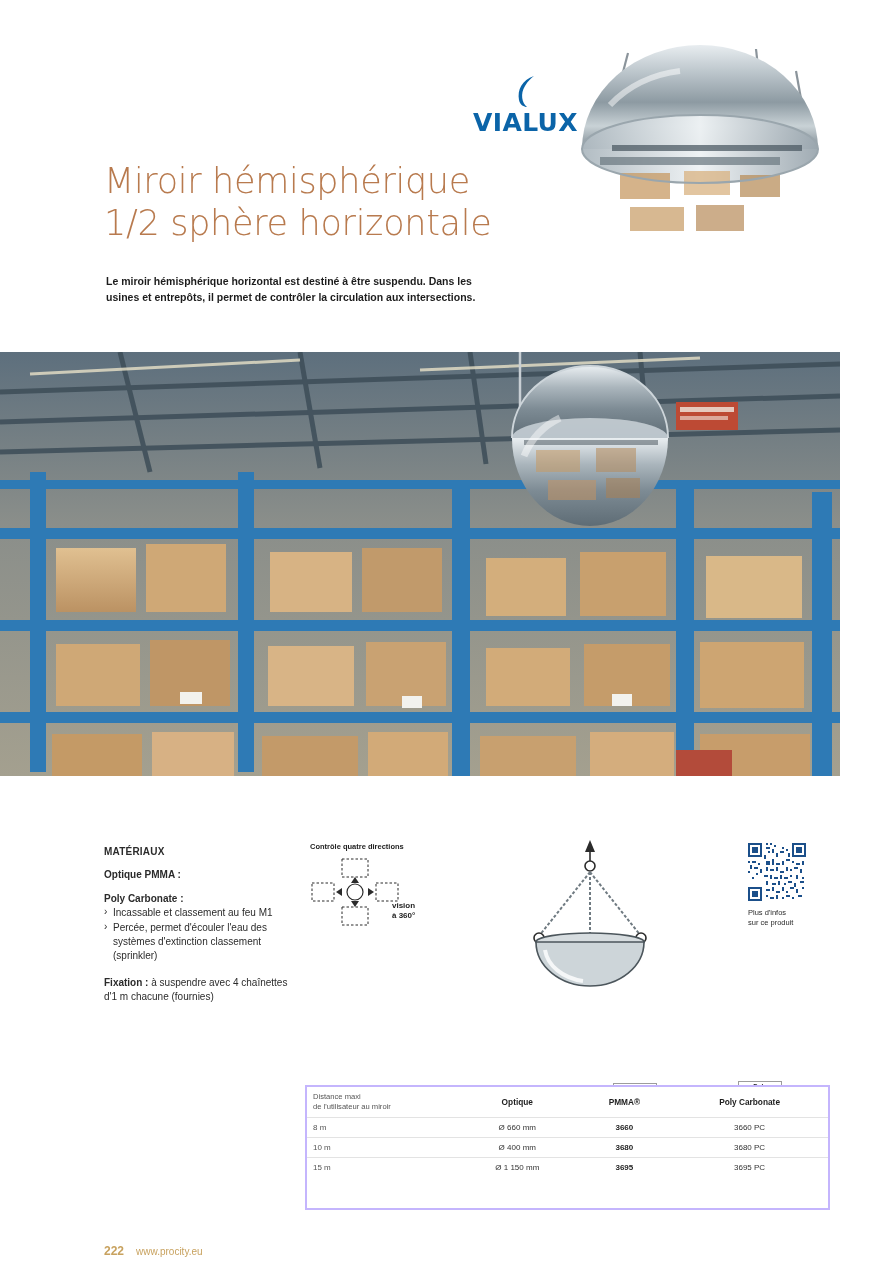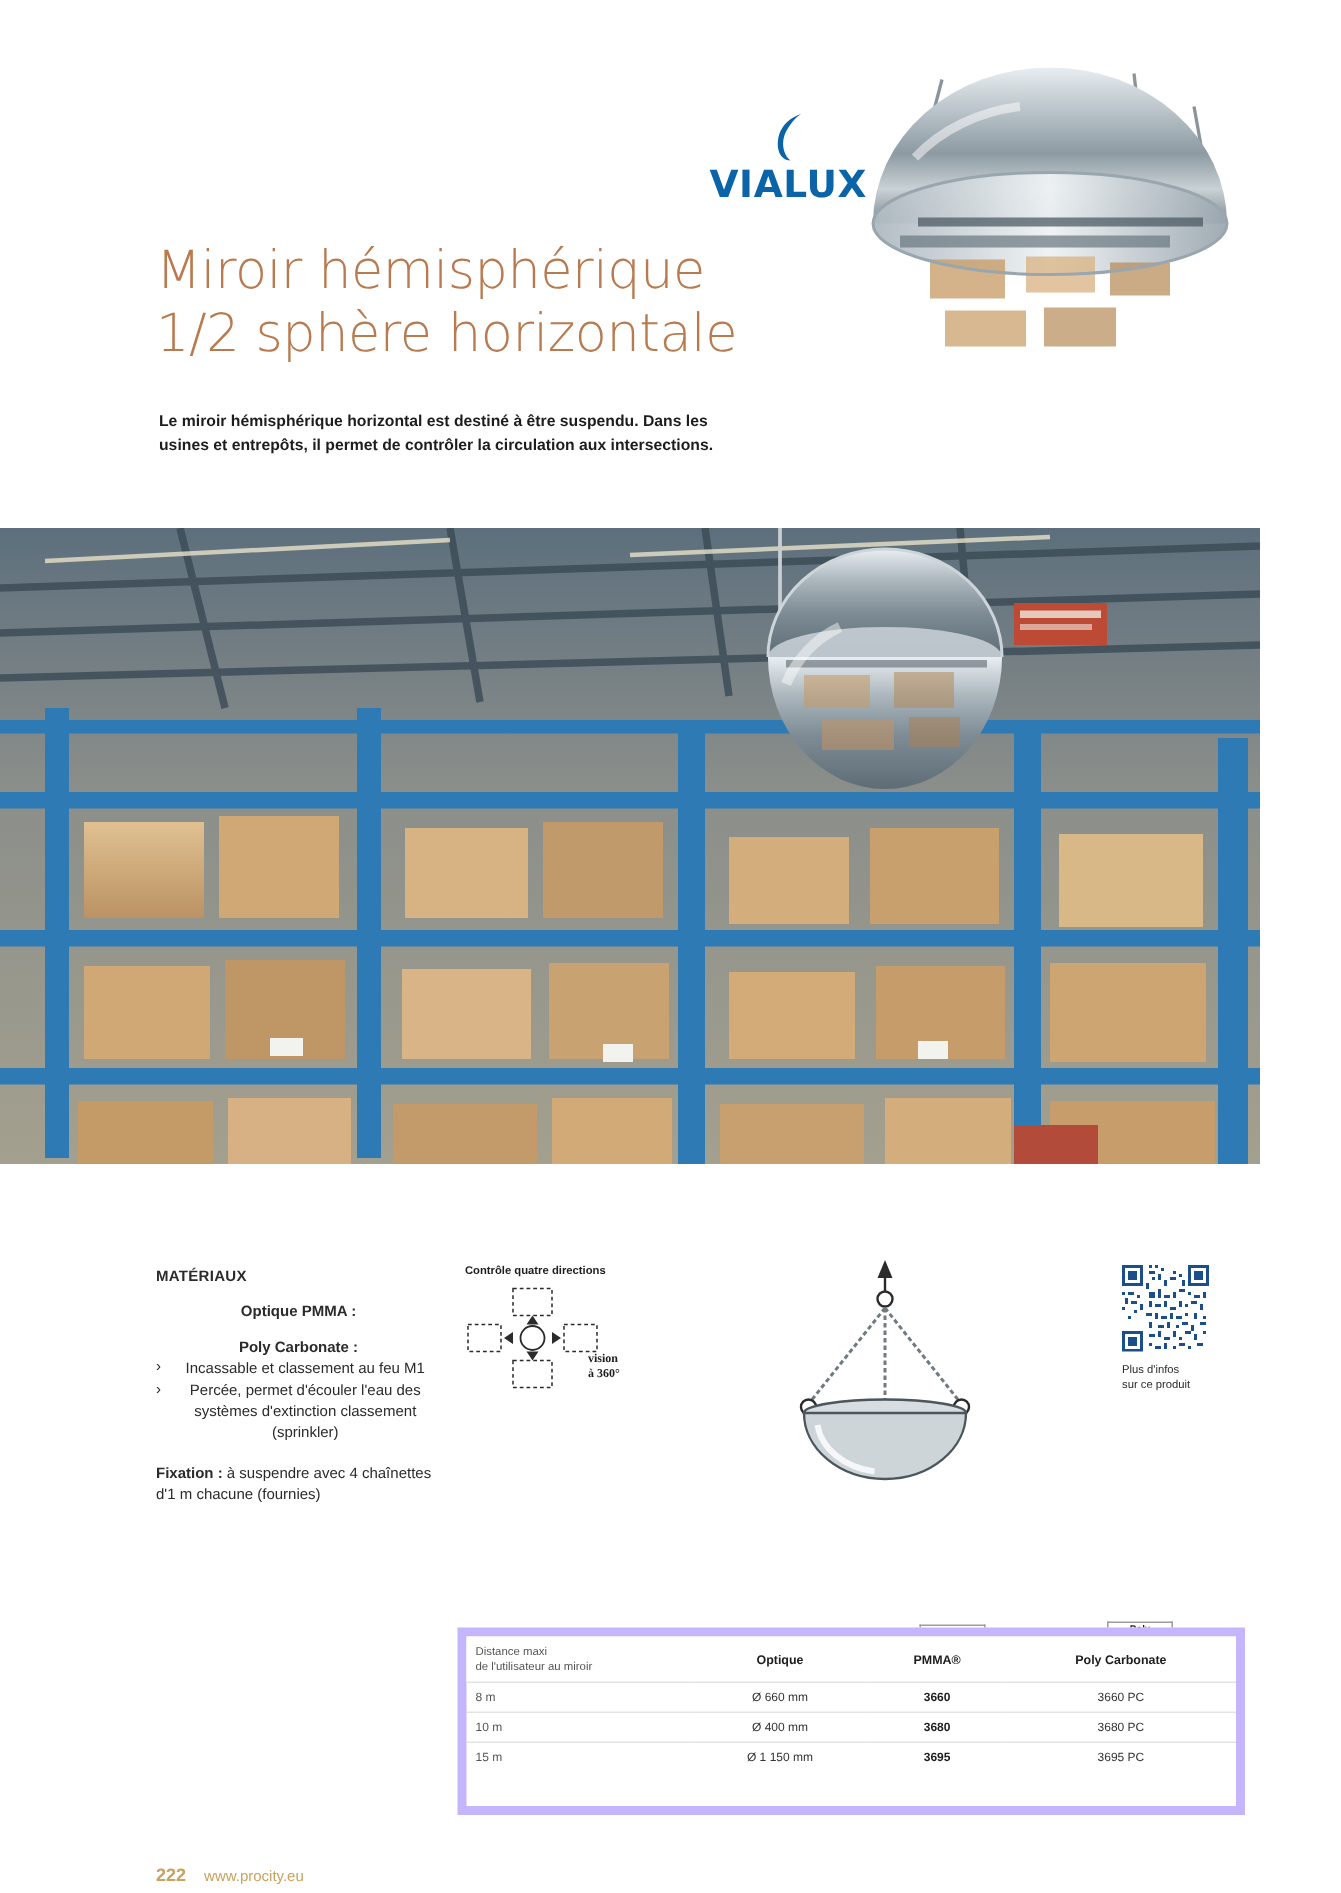--- a/index.html
+++ b/index.html
@@ -52,44 +52,44 @@
     overflow: hidden;
   }
 
   
   .spec { position: absolute; left: 104px; top: 845px; width: 190px; font-size: 10px; line-height: 14.4px; }
   .spec h3 { font-size: 10px; letter-spacing: .2px; font-weight: bold; margin-bottom: 9px; }
   .spec .sub { font-weight: bold; margin-top: 2px; }
   .spec ul { list-style: none; margin: 0 0 9px 0; }
   .spec li { position: relative; padding-left: 9px; }
   .spec li:before { content: "›"; position: absolute; left: 0; top: -1px; color: #2b2b2b; }
-  .spec .blk { margin-bottom: 9px; text-align: center; }
+  .spec .blk { margin-bottom: 9px; }
   .spec .fix { margin-top: 12px; }
   .spec .fix b { font-weight: bold; }
 
   
   .dirdiag { position: absolute; left: 310px; top: 842px; width: 145px; height: 95px; }
   .dirdiag .cap { font-size: 7.5px; font-weight: bold; color: #1d1d1d; margin-bottom: 6px; }
   .vision360 {
     position: absolute; left: 392px; top: 901px;
-    font-size: 8px; font-weight: bold; line-height: 10px; color: #1d1d1d; font-family: Liberation Serif, serif;
+    font-size: 8px; font-weight: bold; line-height: 10px; color: #1d1d1d;
   }
 
   
   .hangdraw { position: absolute; left: 505px; top: 838px; width: 170px; height: 175px; }
 
   
   .qrbox { position: absolute; left: 748px; top: 843px; width: 60px; }
   .qr { width: 58px; height: 58px; display: block; }
   .qr-cap { margin-top: 7px; font-size: 7.5px; line-height: 9.5px; color: #2b2b2b; }
 
   
   .tablewrap {
     position: absolute; left: 305px; top: 1085px; width: 525px; height: 125px;
-    border: 6px solid #c4b5fd; background: #fff;
+    border: 2px solid #c4b5fd; background: #fff;
   }
   table.specs { width: 100%; border-collapse: collapse; font-size: 8px; }
   table.specs th, table.specs td {
     border-bottom: 1px solid #e3e3e3;
     padding: 5px 6px;
     text-align: center;
     color: #333;
   }
   table.specs thead th { font-weight: bold; font-size: 8.3px; color: #1d1d1d; background:#fff; }
   table.specs th.c0, table.specs td.c0 { text-align: left; width: 150px; color:#555; }

